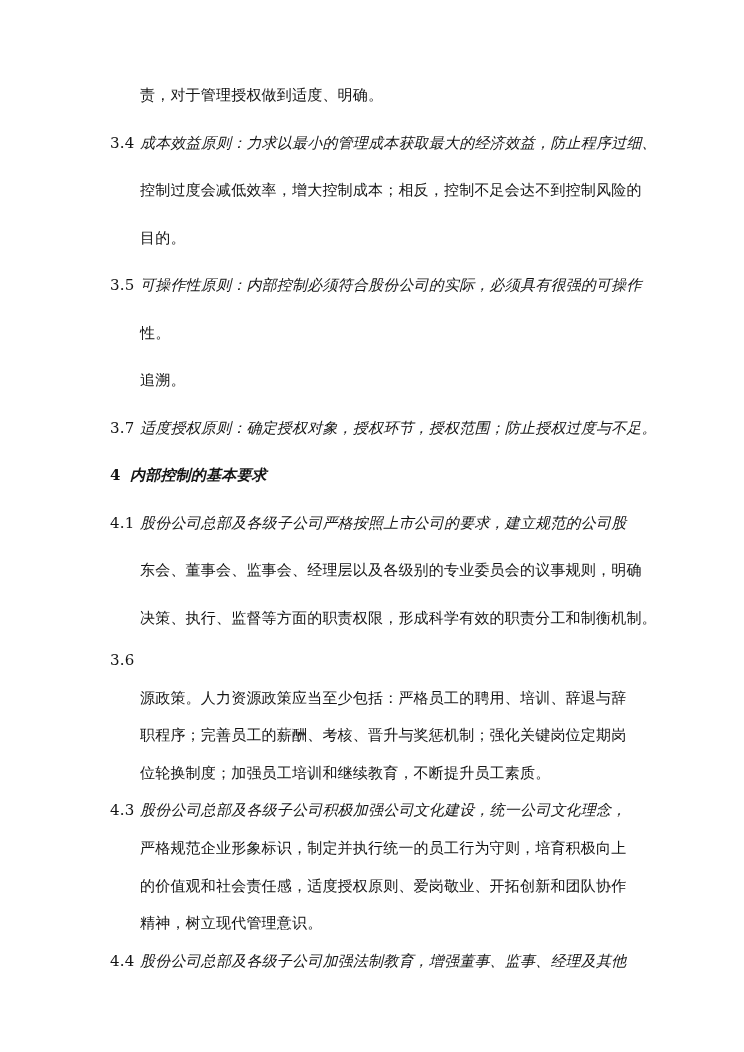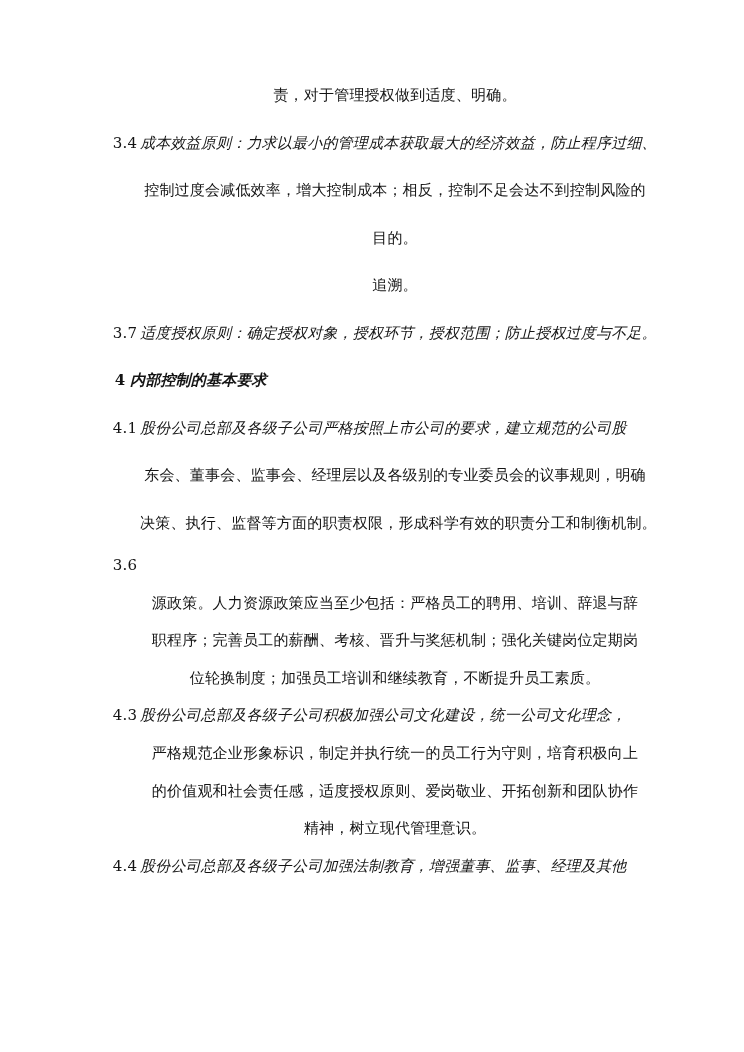--- a/index.html
+++ b/index.html
@@ -21,21 +21,20 @@
     left: 110px;
     top: 72px;
     width: 540px;
     font-size: 15px;
     letter-spacing: 0.2px;
   }
   .para { margin: 0; }
   .para .line {
     line-height: 47.5px;
     white-space: nowrap;
-    text-align: center;
   }
   .para.tight .line {
     line-height: 37.6px;
   }
   .line.first { display: flex; }
   .num {
     display: inline-block;
     width: 30px;
     flex: 0 0 30px;
   }
@@ -63,20 +62,27 @@
 
     <div class="para">
       <div class="line first">
         <span class="num">3.4</span>
         <span class="txt">成本效益原则：力求以最小的管理成本获取最大的经济效益，防止程序过细、</span>
       </div>
       <div class="line cont">控制过度会减低效率，增大控制成本；相反，控制不足会达不到控制风险的</div>
       <div class="line cont">目的。</div>
     </div>
 
+    <div class="para">
+      <div class="line first">
+        <span class="num">3.5</span>
+        <span class="txt">可操作性原则：内部控制必须符合股份公司的实际，必须具有很强的可操作</span>
+      </div>
+      <div class="line cont">性。</div>
+    </div>
 
     <div class="para">
       <div class="line cont">追溯。</div>
     </div>
 
     <div class="para">
       <div class="line first">
         <span class="num">3.7</span>
         <span class="txt">适度授权原则：确定授权对象，授权环节，授权范围；防止授权过度与不足。</span>
       </div>

